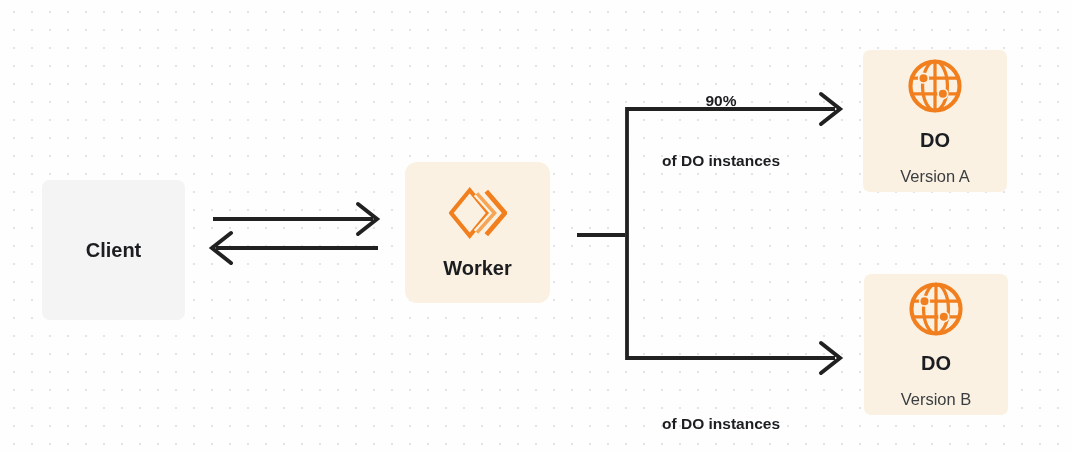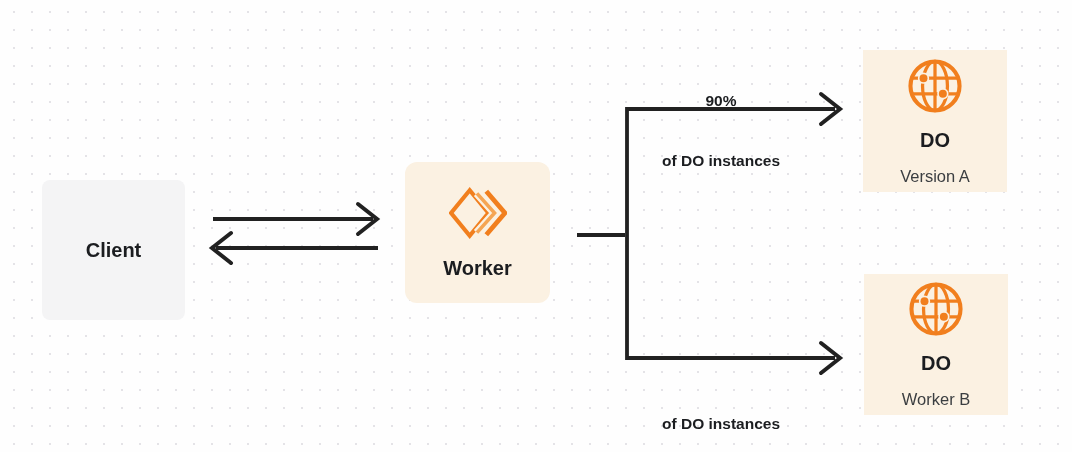--- a/index.html
+++ b/index.html
@@ -60,21 +60,21 @@
   }
   .node-worker{
     left:405px;top:162px;width:145px;height:141px;
     background:var(--node-cream);
     border-radius:12px;
     gap:16px;
   }
   .node-do{
     width:144px;height:142px;
     background:var(--node-cream);
-    border-radius:0;
+    border-radius:7px;
   }
   .node-do-a{left:863px;top:50px;}
   .node-do-b{left:864px;top:274px;height:141px;}
   .node-label{
     font-size:20px;
     font-weight:700;
     color:var(--text);
     line-height:24px;
   }
   .node-title{
@@ -188,16 +188,16 @@
         <path class="g-stroke" d="M24 3.7 L24 44.3"></path>
         <path class="g-stroke" d="M4.9 17.5 L43.1 17.5"></path>
         <path class="g-stroke" d="M4.9 30.5 L43.1 30.5"></path>
         <circle class="g-halo" cx="14.5" cy="17.5" r="3.3"></circle>
         <circle class="g-dot" cx="14.5" cy="17.5" r="3.3"></circle>
         <circle class="g-halo" cx="30.5" cy="30.5" r="3.3"></circle>
         <circle class="g-dot" cx="30.5" cy="30.5" r="3.3"></circle>
       </svg>
     </span>
     <span class="node-title">DO</span>
-    <span class="node-subtitle">Worker B</span>
+    <span class="node-subtitle">Version B</span>
   </div>
 
 </div>
 
 </body></html>

